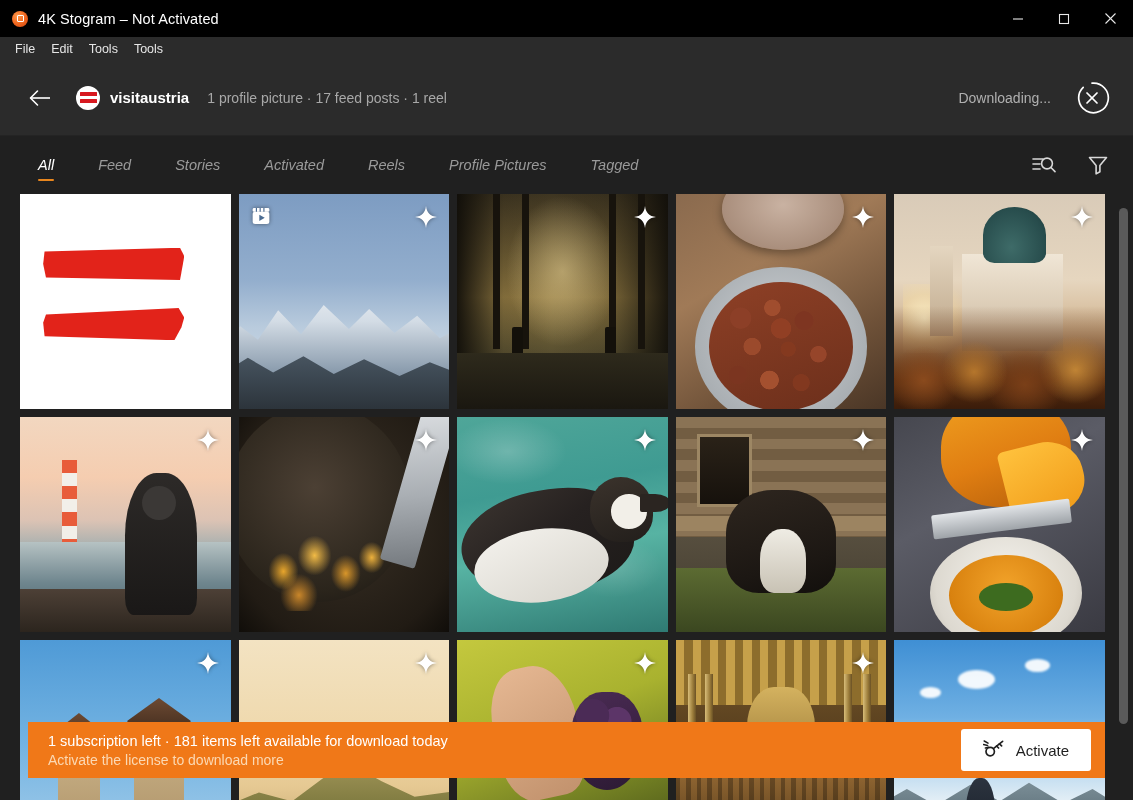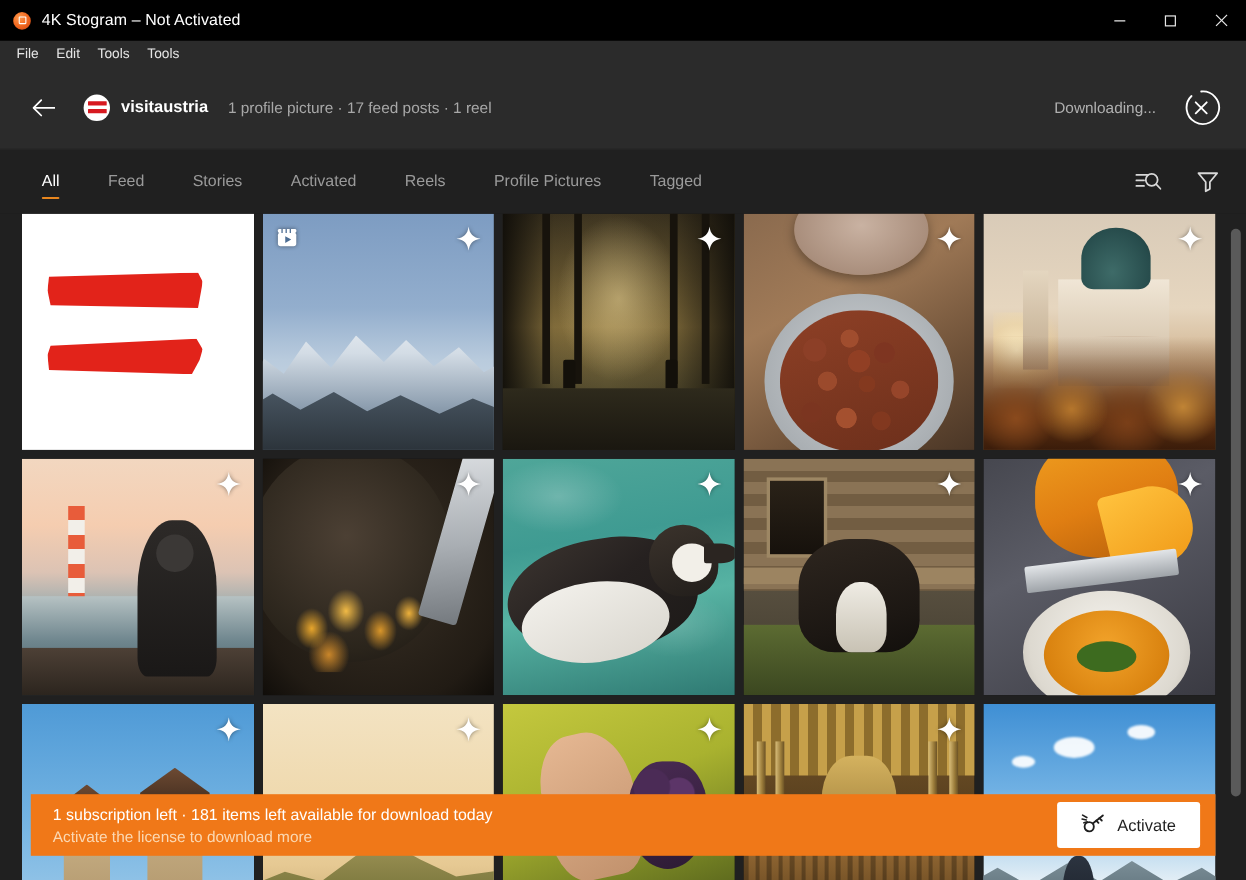--- a/index.html
+++ b/index.html
@@ -139,21 +139,21 @@
 
   
   .tab-bar {
     height:58px;
     background:#202020;
     display:flex; align-items:center;
     padding:0 22px 0 28px;
     flex:0 0 auto;
     position:relative; z-index:27;
   }
-  .tabs { display:flex; align-items:flex-end; height:100%; }
+  .tabs { display:flex; align-items:flex-end; height:100%;font-style:italic; }
   .tab {
     position:relative;
     color:#9a9a9a;
     font-size:14.5px;
     padding:0 22px;
     height:100%;
     display:flex; align-items:center;
     white-space:nowrap;
   }
   .tab:first-child { padding-left:10px; }

